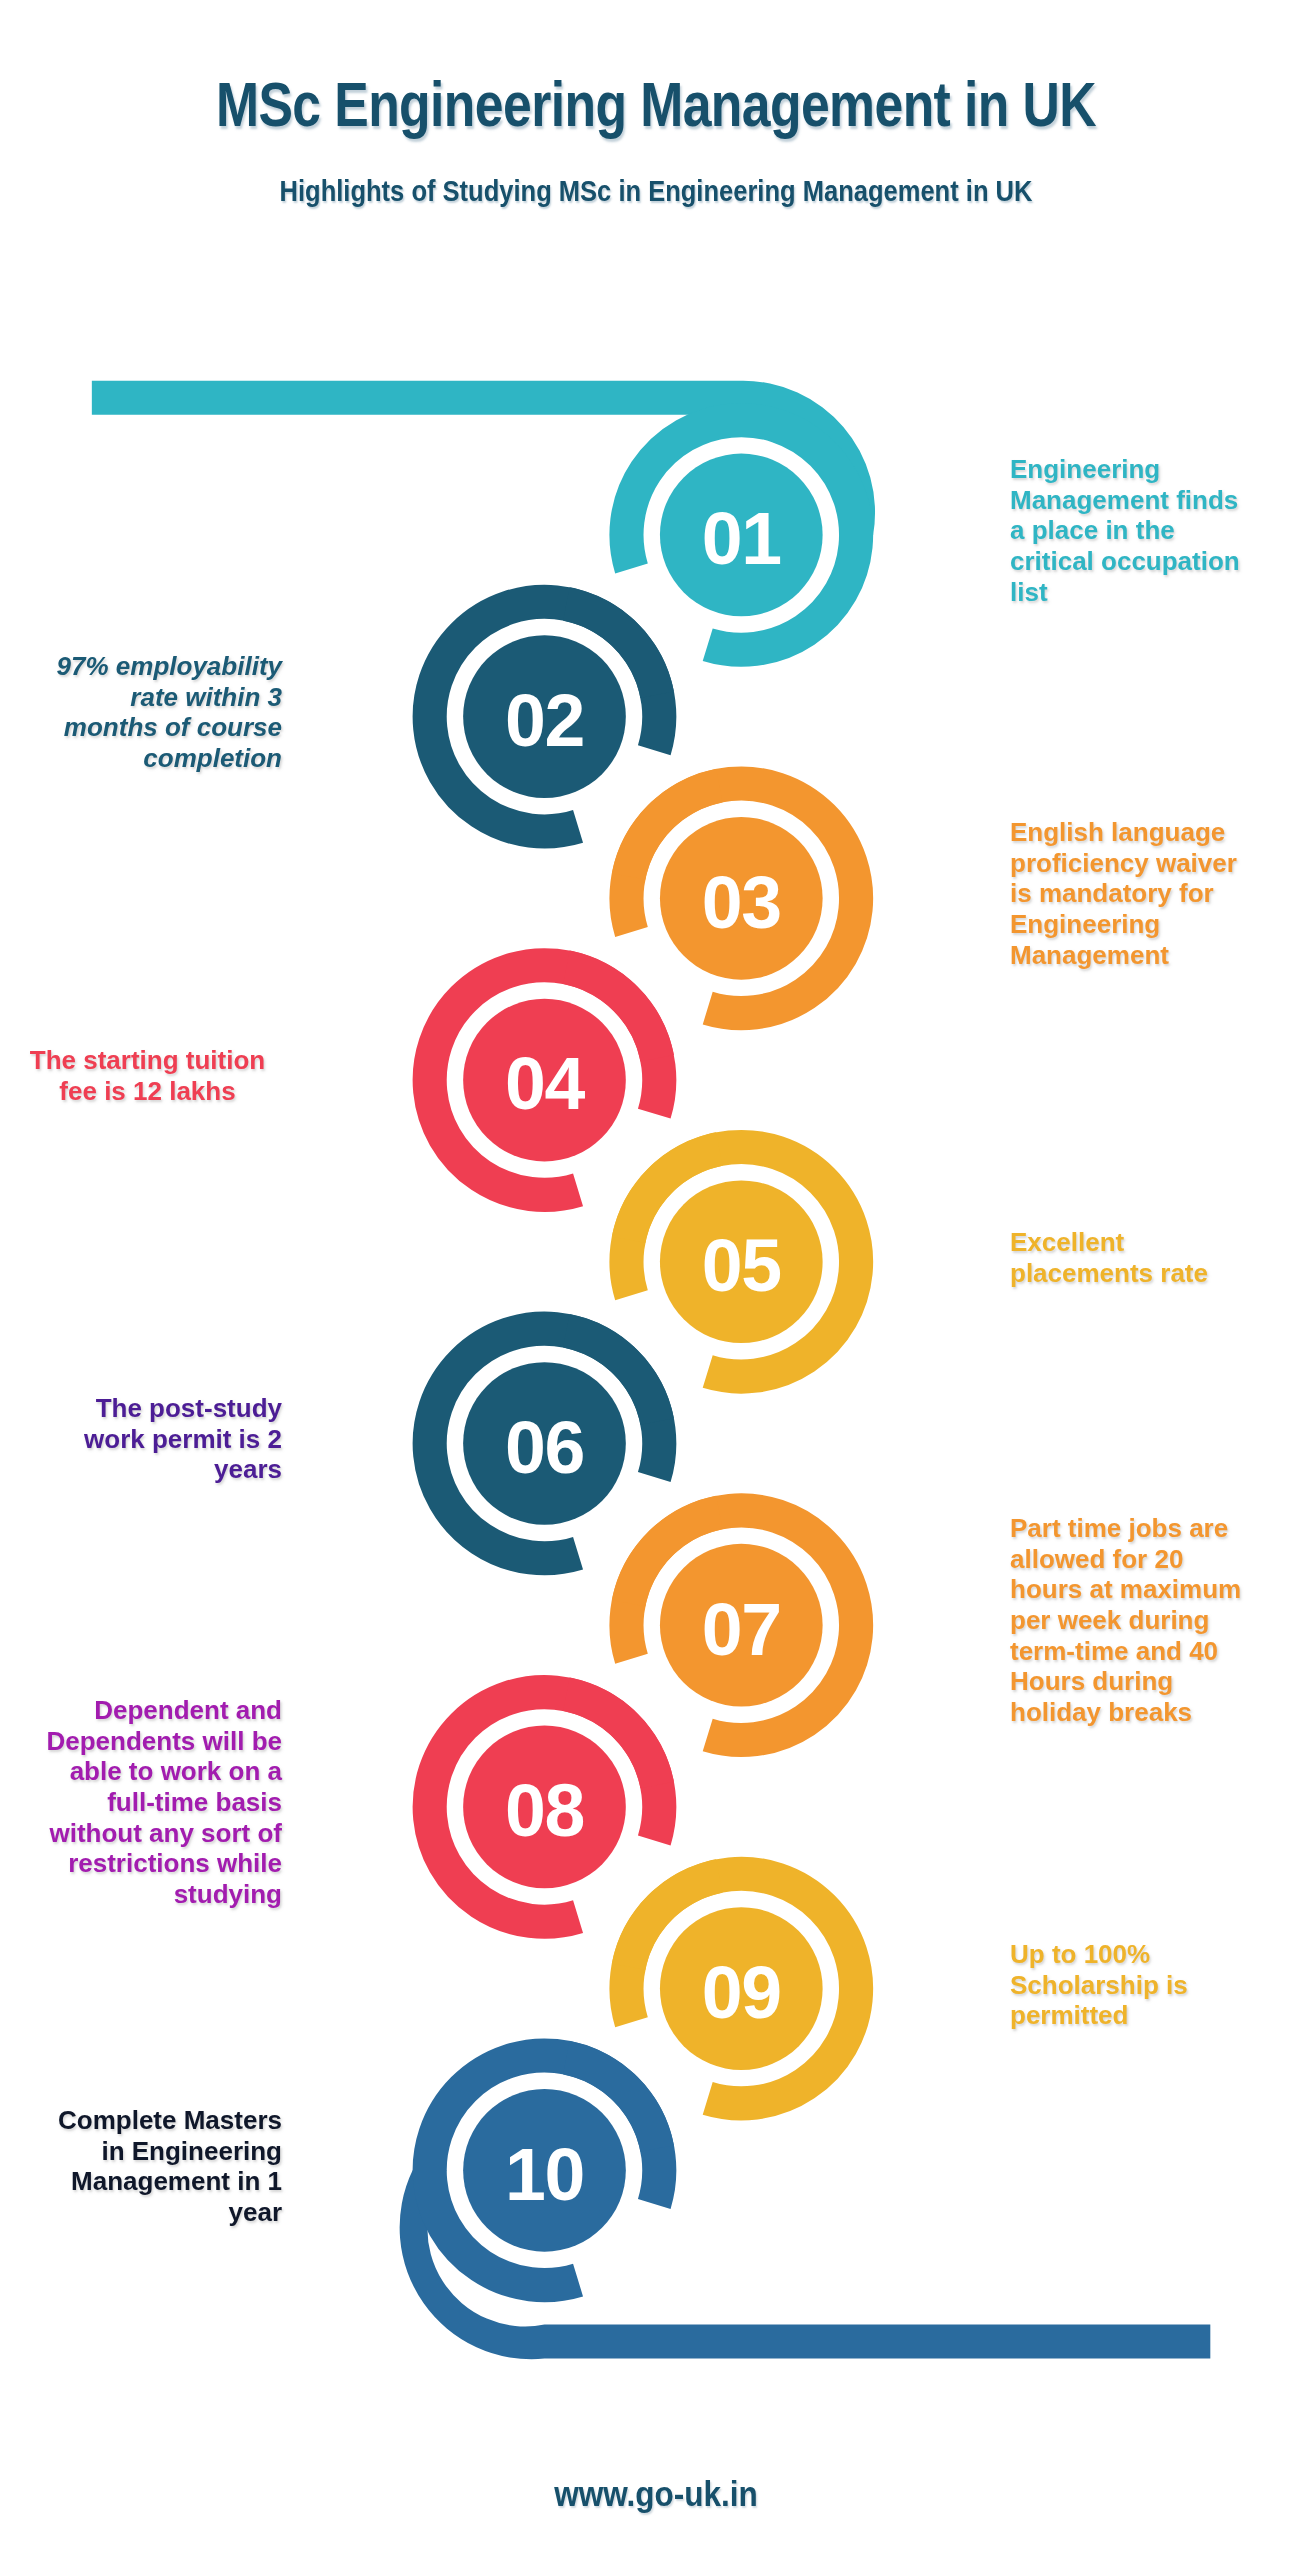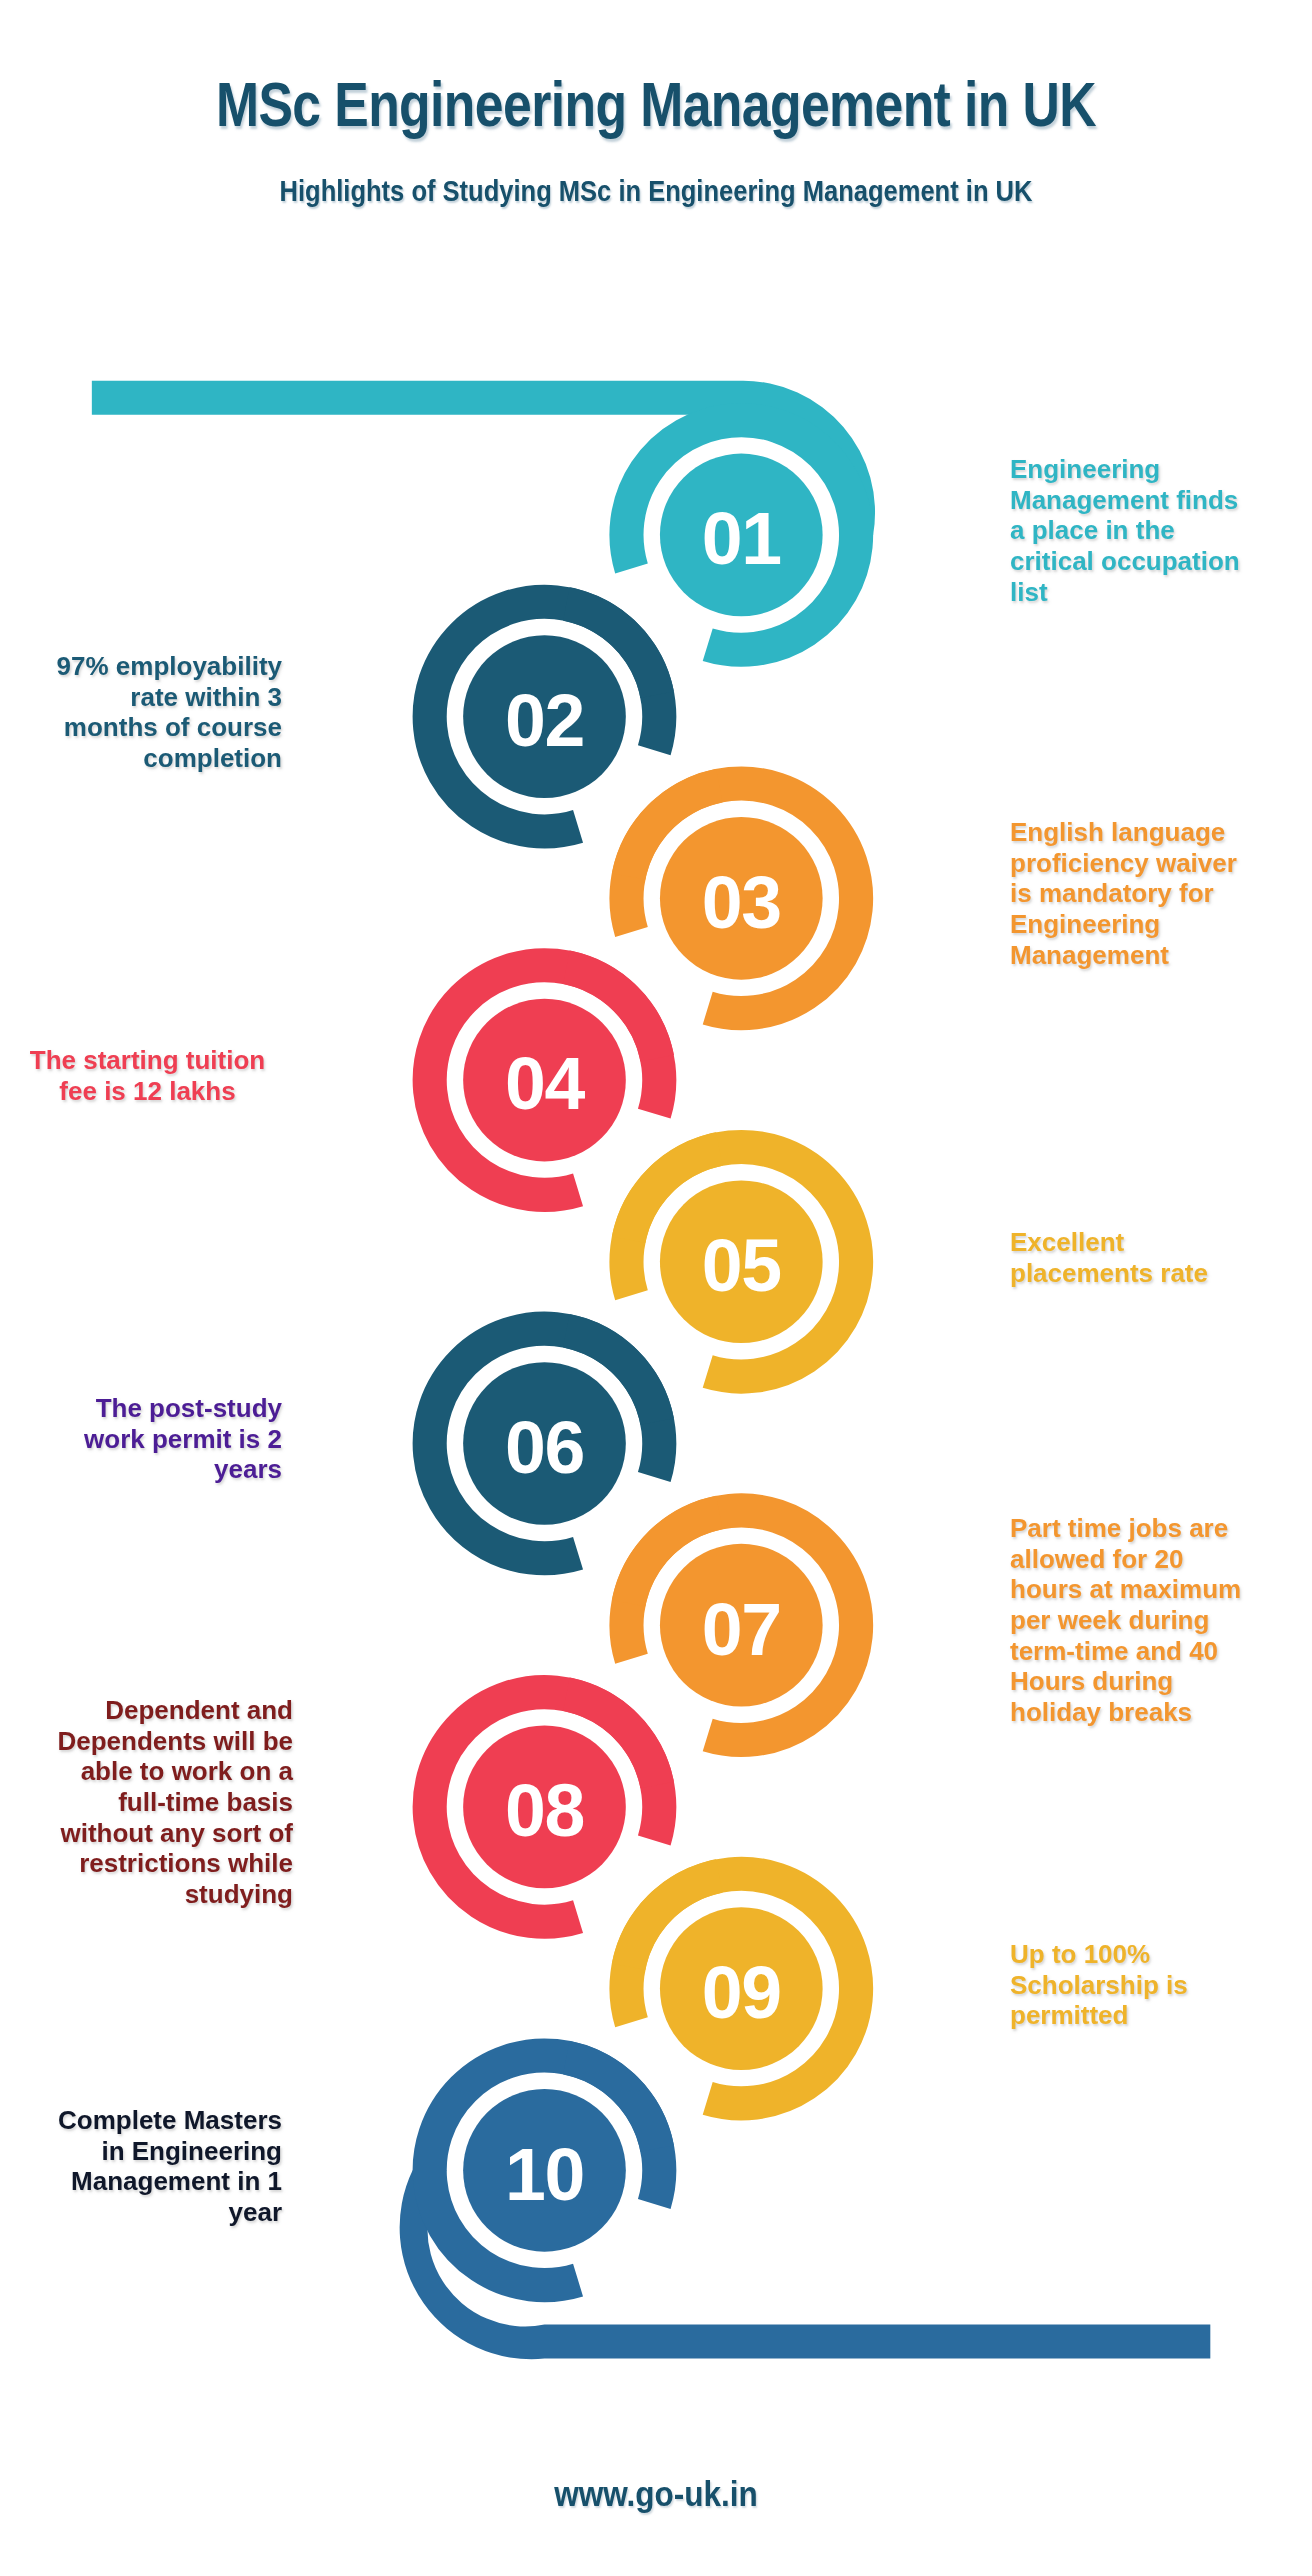--- a/index.html
+++ b/index.html
@@ -151,21 +151,21 @@
       <path d="M 958.22 2997.61 A 175 175 0 0 1 1096.61 2859.22" stroke="#EFB32A" stroke-width="52" fill="none" stroke-linecap="butt"></path>
       <path d="M 863.39 3136.22 A 175 175 0 0 1 1001.78 3274.61" stroke="#2A6B9E" stroke-width="52" fill="none" stroke-linecap="butt"></path>
     </svg>
 
   <div id="captions">
       <div class="cap right" style="color: rgb(47, 181, 196); top: 454px; left: 1010px; width: 341px;">Engineering
 Management finds
 a place in the
 critical occupation
 list</div>
-      <div class="cap left" style="color: rgb(27, 90, 117); top: 651px; left: 13px; width: 269px;">97% employability
+      <div class="cap left" style="color: rgb(27, 90, 117); top: 651px; left: 13px; width: 269px; font-style: italic;">97% employability
 rate within 3
 months of course
 completion</div>
       <div class="cap right" style="color: rgb(243, 150, 47); top: 817px; left: 1010px; width: 341px;">English language
 proficiency waiver
 is mandatory for
 Engineering
 Management</div>
       <div class="cap left" style="color: rgb(239, 62, 82); top: 1045px; left: 13px; width: 269px; text-align: center;">The starting tuition
 fee is 12 lakhs</div>
@@ -174,21 +174,21 @@
       <div class="cap left" style="color: #4c1d95; top: 1393px; left: 13px; width: 269px;">The post-study
 work permit is 2
 years</div>
       <div class="cap right" style="color: rgb(243, 150, 47); top: 1513px; left: 1010px; width: 341px;">Part time jobs are
 allowed for 20
 hours at maximum
 per week during
 term-time and 40
 Hours during
 holiday breaks</div>
-      <div class="cap left" style="color: #7f1d1d; top: 1695px; left: 24px; width: 269px;">Dependent and
+      <div class="cap left" style="color: #a21caf; top: 1695px; left: 13px; width: 269px;">Dependent and
 Dependents will be
 able to work on a
 full-time basis
 without any sort of
 restrictions while
 studying</div>
       <div class="cap right" style="color: rgb(239, 179, 42); top: 1939px; left: 1010px; width: 341px;">Up to 100%
 Scholarship is
 permitted</div>
       <div class="cap left" style="color: #0f172a; top: 2105px; left: 13px; width: 269px;">Complete Masters

